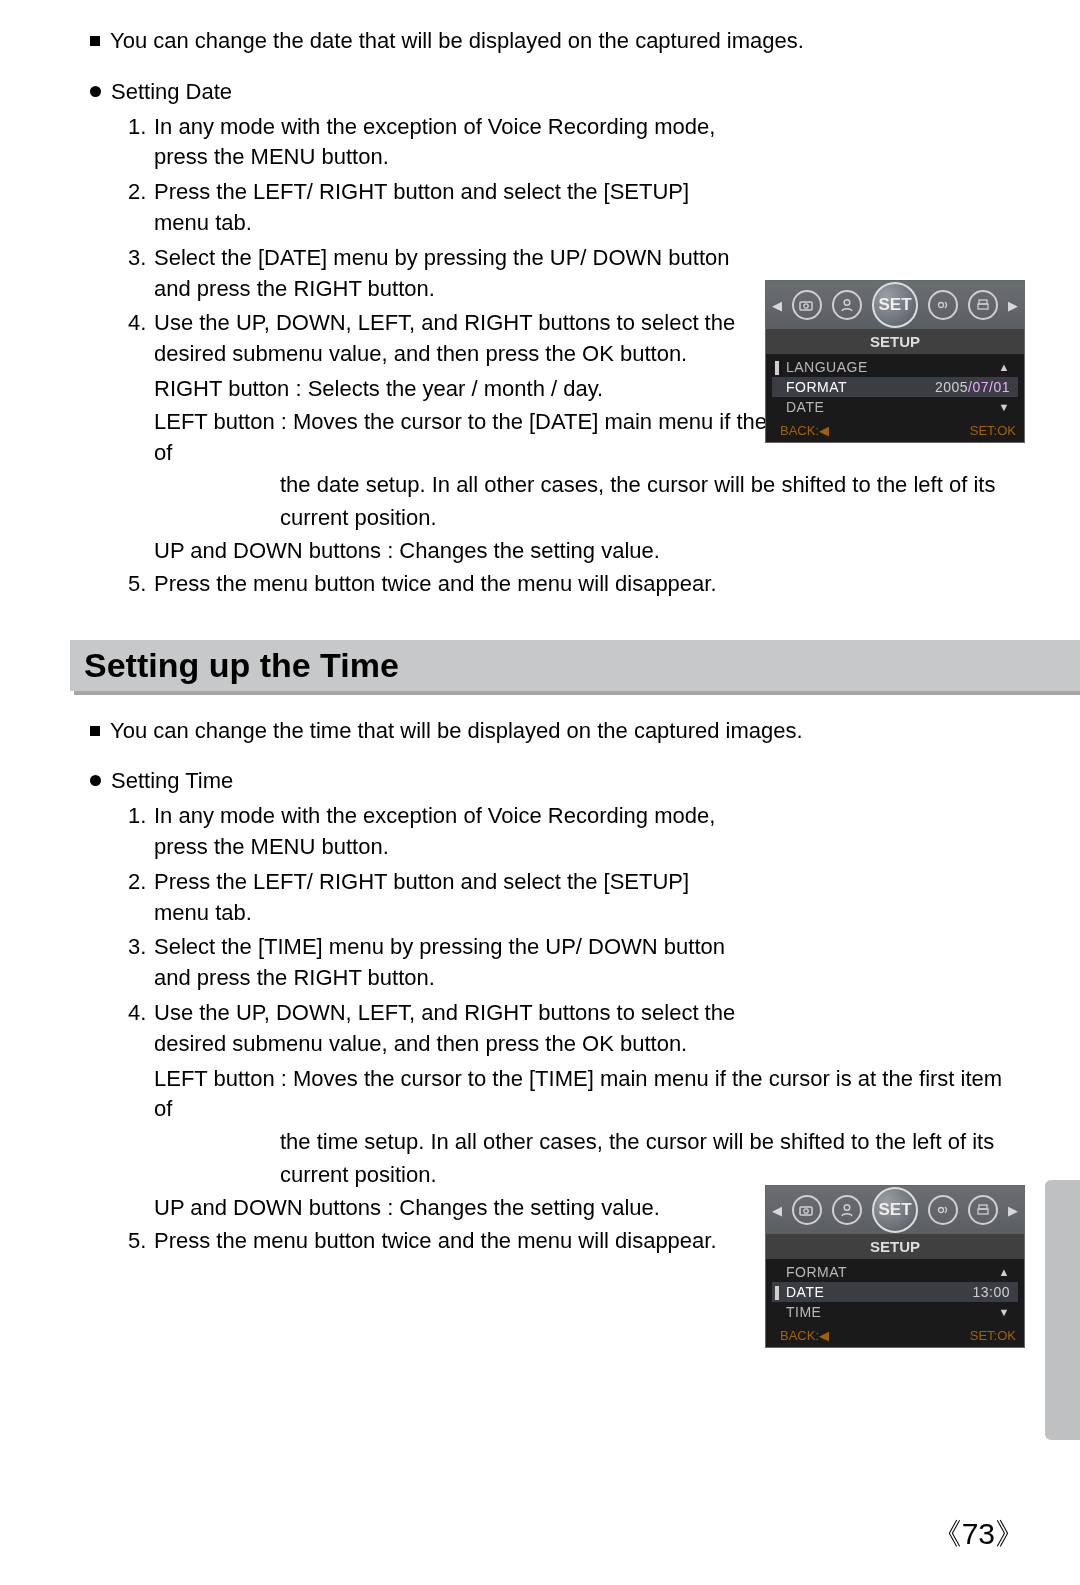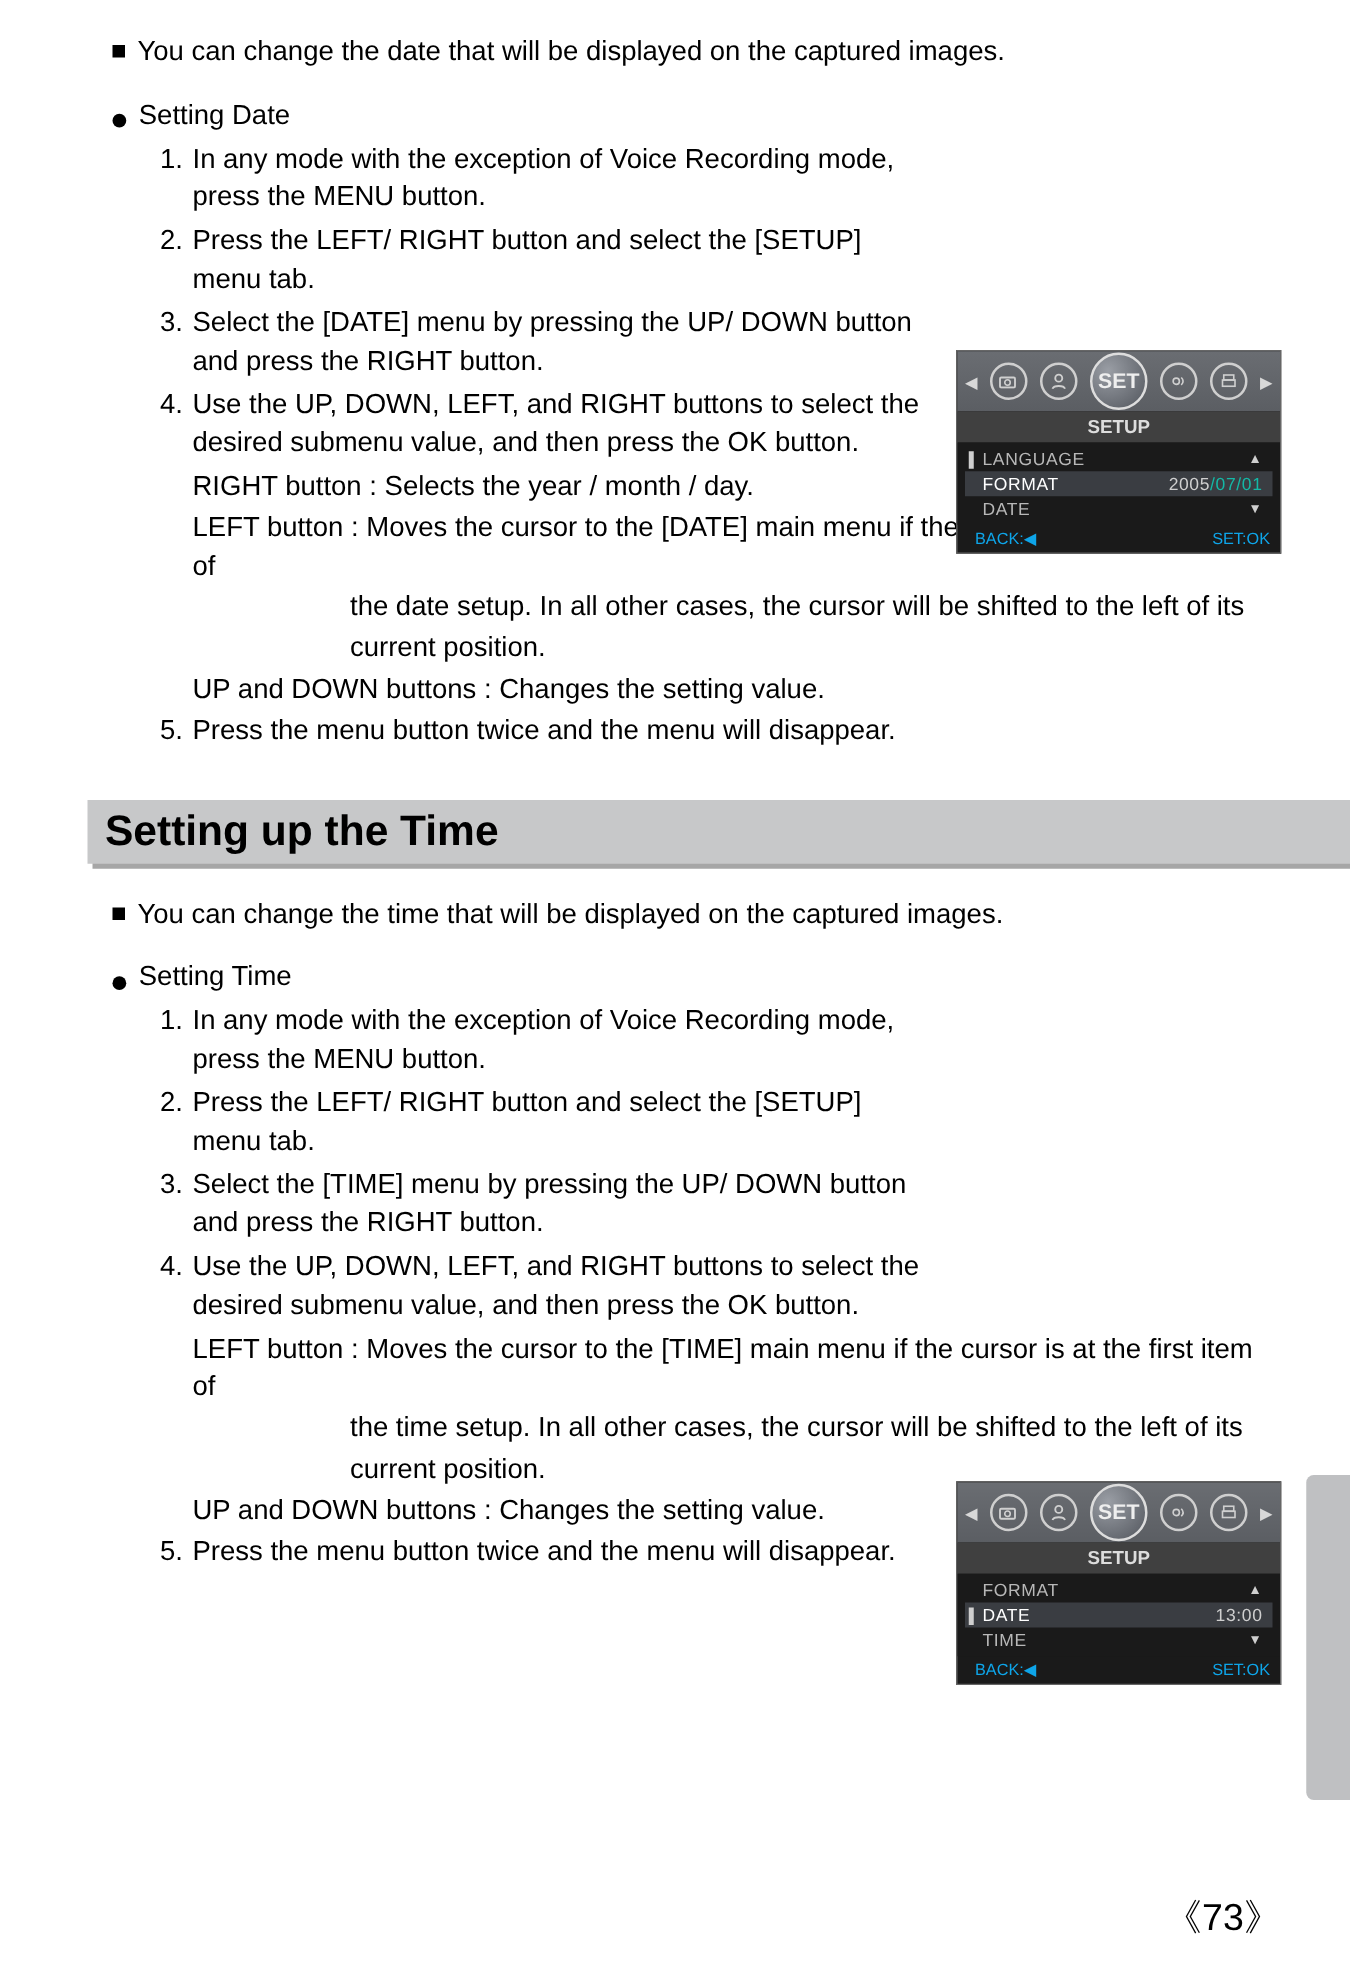--- a/index.html
+++ b/index.html
@@ -29,21 +29,21 @@
     margin: 6px 0 6px 40px;
     font-size: 22px;
     line-height: 1.4;
   }
   .sq-bullet {
     width: 10px; height: 10px; background:#000; margin-top:10px; margin-right:10px; flex-shrink:0;
   }
   
   .rd-line {
     display: flex;
-    align-items: center;
+    align-items: flex-start;
     margin: 20px 0 4px 40px;
     font-size: 22px;
     line-height: 1.4;
   }
   .rd-bullet {
     width: 11px; height: 11px; background:#000; border-radius:50%; margin-top:9px; margin-right:10px; flex-shrink:0;
   }
   
   .step {
     display: flex;
@@ -141,36 +141,36 @@
     color:#b8b8b8;
     font-size:14px;
     letter-spacing:0.5px;
     position:relative;
   }
   .menu-row.highlight {
     background:#3a3d42;
     color:#fff;
   }
   .menu-row .right-val { color:#cfcfcf; }
-  .menu-row.highlight .right-val .dim { color:#14b8a6;text-align:center; }
+  .menu-row.highlight .right-val .dim { color:#f0abfc;text-align:center; }
   .menu-arrow-up, .menu-arrow-down {
     font-size:11px;
     color:#cfcfcf;
   }
   .sel-marker {
     position:absolute;
     left:3px; top:4px;
     width:4px; height:14px;
     background:#cfcfcf;
   }
   .footer-row {
     display:flex;
     justify-content:space-between;
     padding: 3px 8px 4px 14px;
-    color:#0ea5e9;
+    color:#a16207;
     font-size:13px;
   }
   
   .side-tab {
     position:absolute;
     right:0;
     top:1180px;
     width:35px;
     height:260px;
     background:#bfc0c2;

